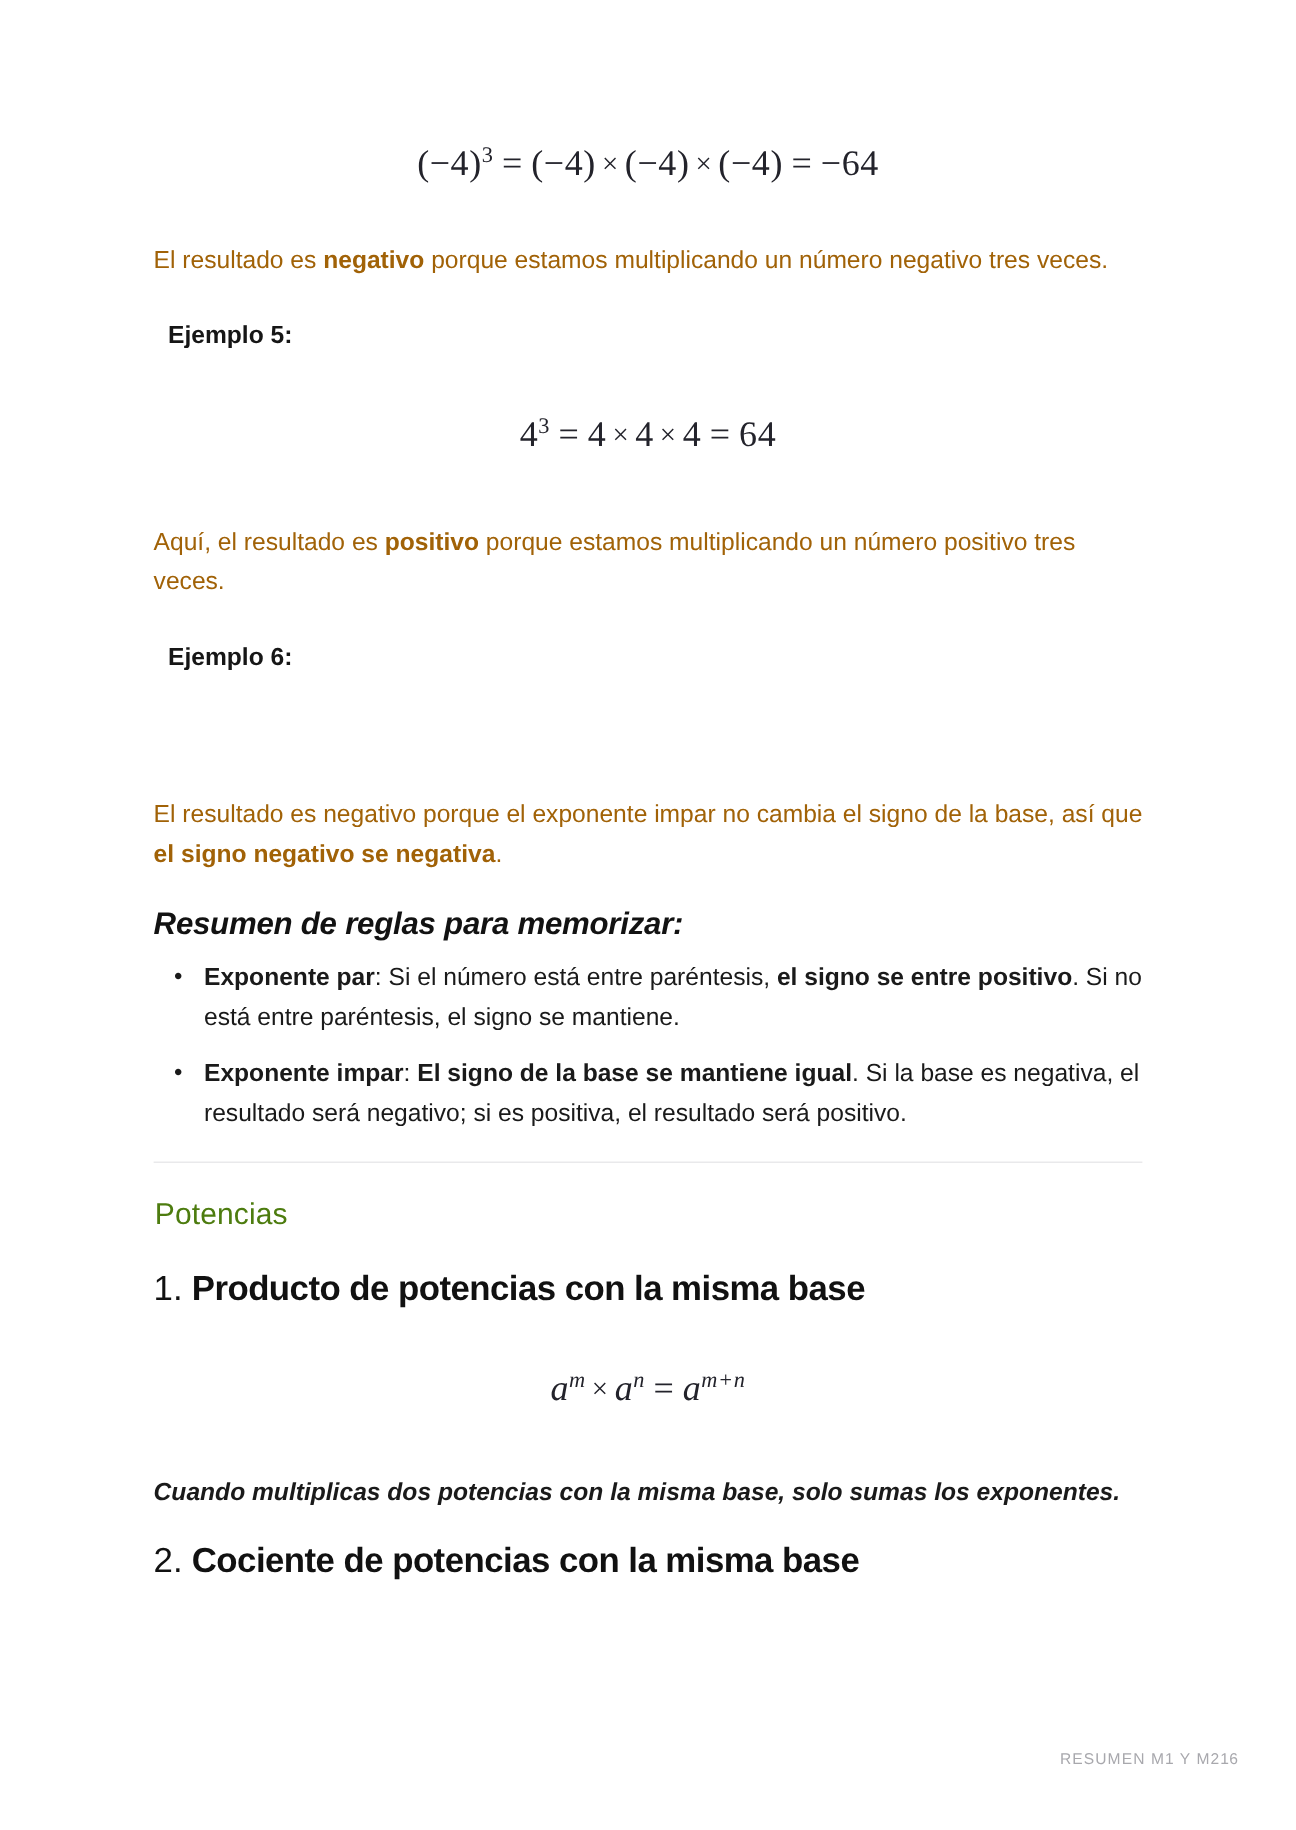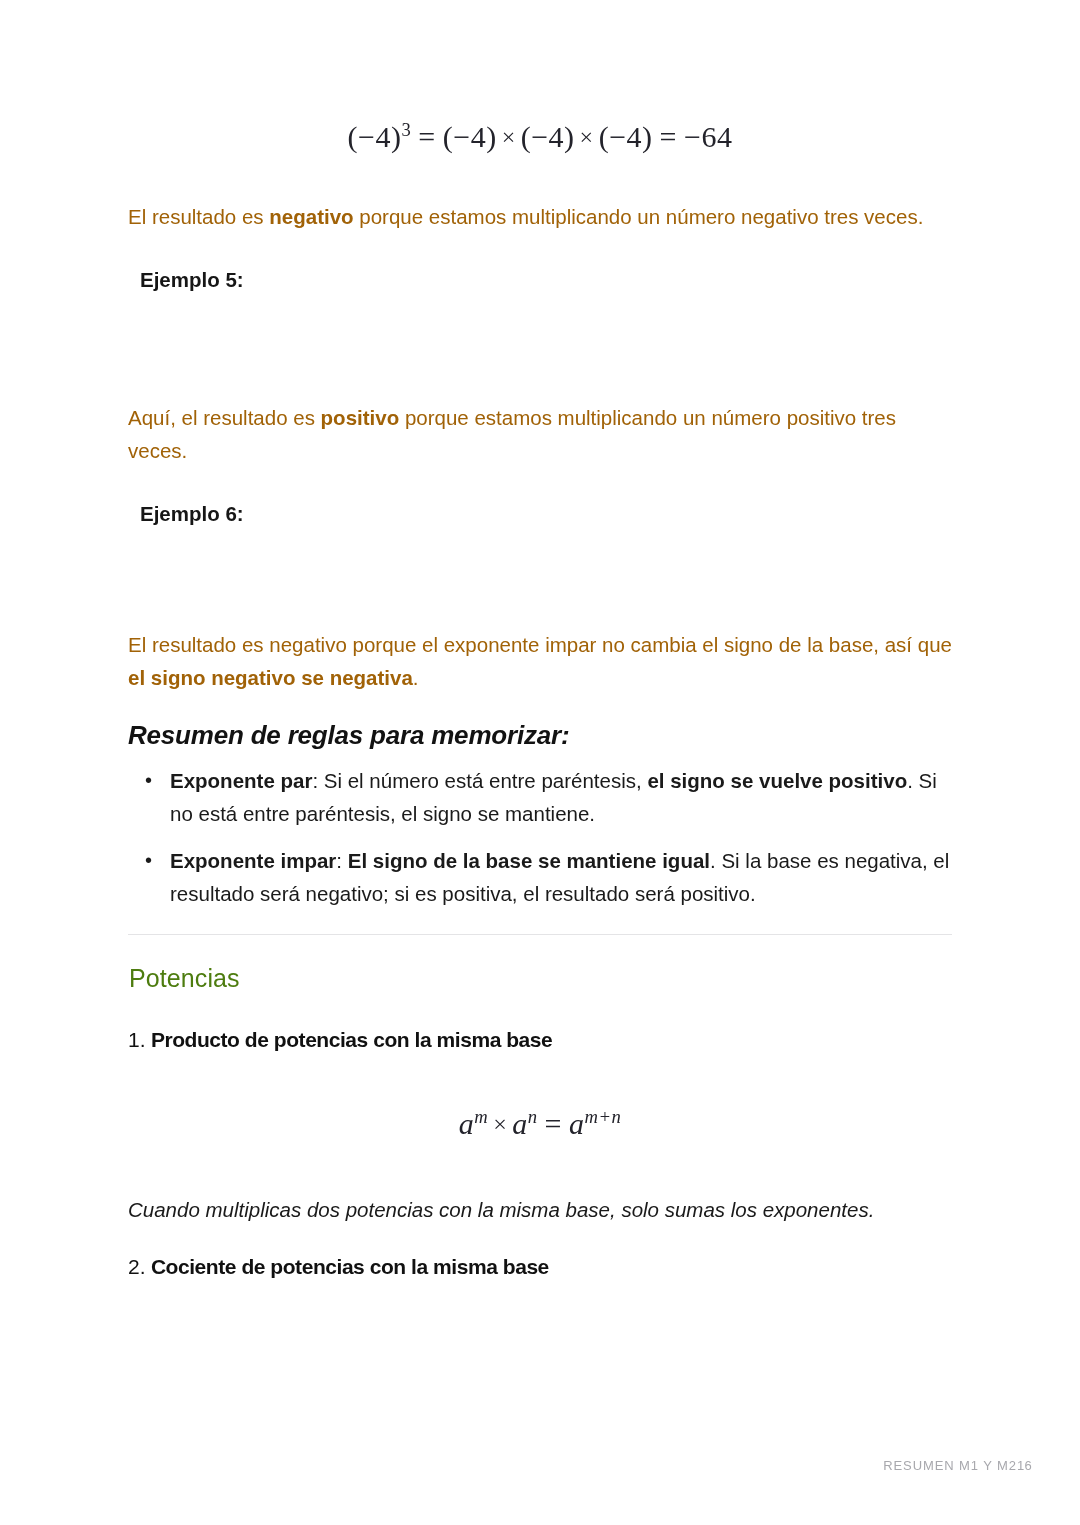--- a/index.html
+++ b/index.html
@@ -63,20 +63,21 @@
   }
   p.body b, li b {
     font-weight: 700;
   }
   p.italic {
     font-size: 20.5px;
     line-height: 33px;
     margin: 0;
     font-style: italic;
     color: #1a1a1a;
+    font-weight: bold;
   }
 
   h3.label {
     font-size: 20.5px;
     line-height: 33px;
     font-weight: 700;
     margin: 12px;
     color: #161616;
   }
 
@@ -126,21 +127,21 @@
     font-size: 25px;
     line-height: 32px;
     font-weight: 400;
     margin: 1px;
     color: #4d7c0f;
     letter-spacing: 0.1px;
   }
 
   
   h3.numbered {
-    font-size: 21px;
+    font-size: 29px;
     line-height: 34px;
     margin: 0;
     color: #111111;
     font-weight: 700;
     letter-spacing: -0.45px;
   }
   h3.numbered .num {
     font-weight: 400;
     letter-spacing: 0;
   }
@@ -175,39 +176,44 @@
       </span>
     </div>
 
     <div style="height:46px"></div>
     <p class="body"><span>El resultado es </span><b>negativo</b><span> porque estamos multiplicando un número negativo tres veces.</span></p>
 
     <div style="height:18px"></div>
     <h3 class="label">Ejemplo 5:</h3>
 
     <div style="height:38px"></div>
+    <div class="math">
+      <span class="v">
+        <span>4</span><sup>3</sup><span class="eq">=</span><span>4</span><span class="op">×</span><span>4</span><span class="op">×</span><span>4</span><span class="eq">=</span><span>64</span>
+      </span>
+    </div>
 
     <div style="height:55px"></div>
     <p class="body"><span>Aquí, el resultado es </span><b>positivo</b><span> porque estamos multiplicando un número positivo tres veces.</span></p>
 
     <div style="height:18px"></div>
     <h3 class="label">Ejemplo 6:</h3>
 
     <div style="height:38px"></div>
 
     <div style="height:48px"></div>
     <p class="body"><span>El resultado es negativo porque el exponente impar no cambia el signo de la base, así que </span><b>el signo negativo se negativa</b><span>.</span></p>
 
     <div style="height:24px"></div>
     <h2 class="section-heading">Resumen de reglas para memorizar:</h2>
 
     <div style="height:12px"></div>
     <ul class="rules">
       <li>
-        <span class="bullet">•</span><b>Exponente par</b><span>: Si el número está entre paréntesis, </span><b>el signo se vuelve positivo</b><span>. Si no está entre paréntesis, el signo se mantiene.</span>
+        <span class="bullet">•</span><b>Exponente par</b><span>: Si el número está entre paréntesis, </span><b>el signo se entre positivo</b><span>. Si no está entre paréntesis, el signo se mantiene.</span>
       </li>
       <li style="margin-top:14px">
         <span class="bullet">•</span><b>Exponente impar</b><span>: </span><b>El signo de la base se mantiene igual</b><span>. Si la base es negativa, el resultado será negativo; si es positiva, el resultado será positivo.</span>
       </li>
     </ul>
 
     <div style="height:24px"></div>
     <hr class="divider">
 
     <div style="height:26px"></div>

